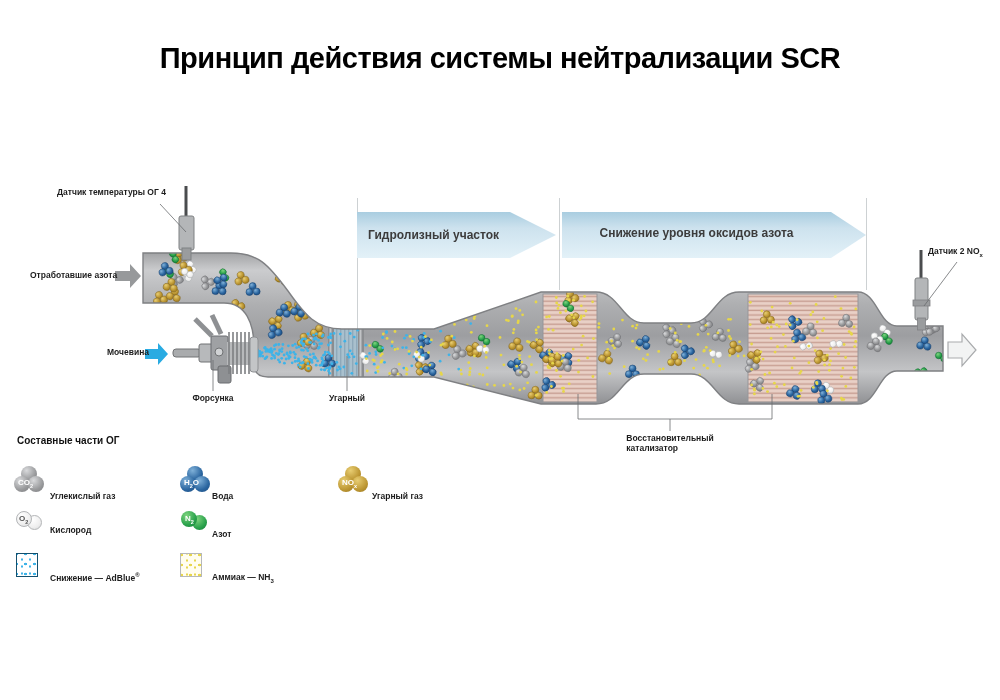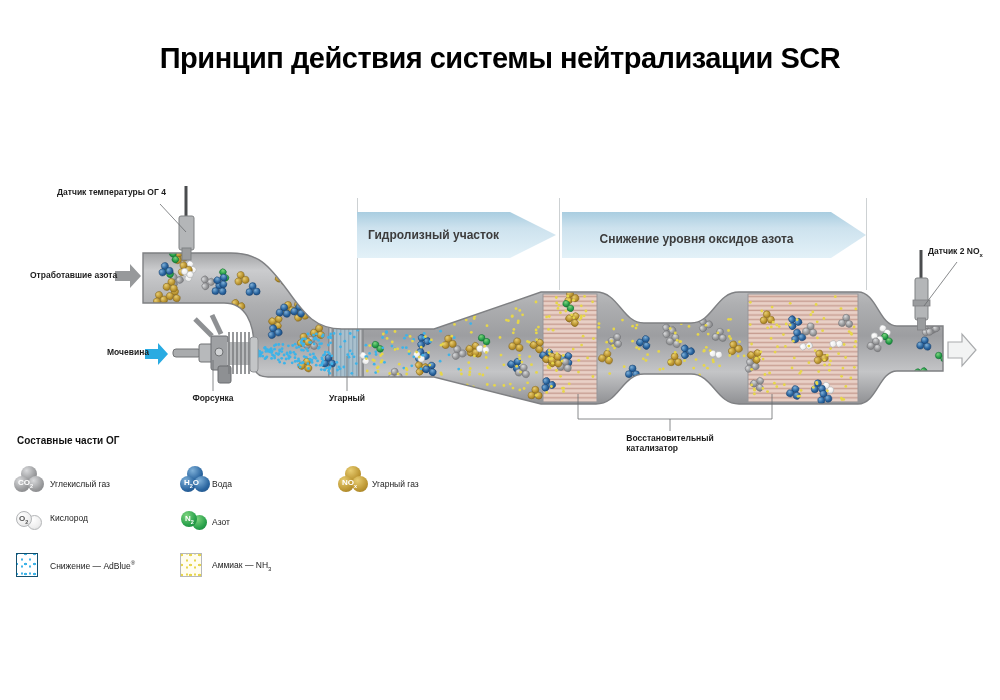--- a/index.html
+++ b/index.html
@@ -25,21 +25,21 @@
   .mol .ftext{position:absolute;font-size:8px;font-weight:bold;color:#fff;white-space:nowrap;}
   .mol .ftext sub{font-size:5.5px;}
   .ftext.dark{color:#555;}
   .swatch{position:absolute;width:22px;height:24px;box-sizing:border-box;}
   .swatch-urea{background-color:#fff;border:1.6px solid #14506e;
     background-image:radial-gradient(#3eb3e8 1.1px,transparent 1.4px),radial-gradient(#3eb3e8 1.1px,transparent 1.4px);
     background-size:8px 7px,9px 10px;background-position:1px 2px,4px 5px;}
   .swatch-ammonia{background-color:#fffdf0;border:1px solid #b6b8ba;
     background-image:radial-gradient(#e7d64d 1.1px,transparent 1.4px),radial-gradient(#e7d64d 1.1px,transparent 1.4px);
     background-size:8px 7px,9px 10px;background-position:2px 3px,5px 6px;}
-  .legend-label{position:absolute;font-size:8.5px;font-weight:normal;color:#1c1c1c;white-space:nowrap;}
+  .legend-label{position:absolute;font-size:8.5px;font-weight:bold;color:#1c1c1c;white-space:nowrap;margin-top:12px;}
   .legend-label sub{font-size:6px;}
   .legend-label sup{font-size:6px;}
 </style>
 </head>
 <body>
 
 <div class="page">
 
   <div class="title">Принцип действия системы нейтрализации SCR</div>
 
@@ -1189,21 +1189,21 @@
   <div class="lbl center" style="left:213px;top:394px">Форсунка</div>
   <div class="lbl center" style="left:347px;top:394px">Угарный</div>
   <div class="lbl" style="left:928px;top:247px">
     <span>Датчик 2 NO</span><sub>x</sub>
   </div>
   <div class="lbl center" style="left:670px;top:434px">
     <span>Восстановительный</span><br>
     <span>катализатор</span>
   </div>
   <div class="banner-lbl" style="left:357px;top:212px;width:153px;height:46px">Гидролизный участок</div>
-  <div class="banner-lbl" style="left:562px;top:216px;width:269px;height:46px">Снижение уровня оксидов азота</div>
+  <div class="banner-lbl" style="left:562px;top:210px;width:269px;height:46px">Снижение уровня оксидов азота</div>
 
   <div class="legend-header" style="left:17px;top:435px">Составные части ОГ</div>
 
   <div class="mol" style="left:14px;top:466px;width:30px;height:28px">
     <span class="sp sp-co2" style="left:7px;top:0;width:16px;height:16px"></span>
     <span class="sp sp-co2" style="left:0;top:10px;width:16px;height:16px"></span>
     <span class="sp sp-co2" style="left:14px;top:10px;width:16px;height:16px"></span>
     <span class="ftext" style="left:4px;top:12px"><span>CO</span><sub>2</sub></span>
   </div>
   <div class="legend-label" style="left:50px;top:479px">Углекислый газ</div>

